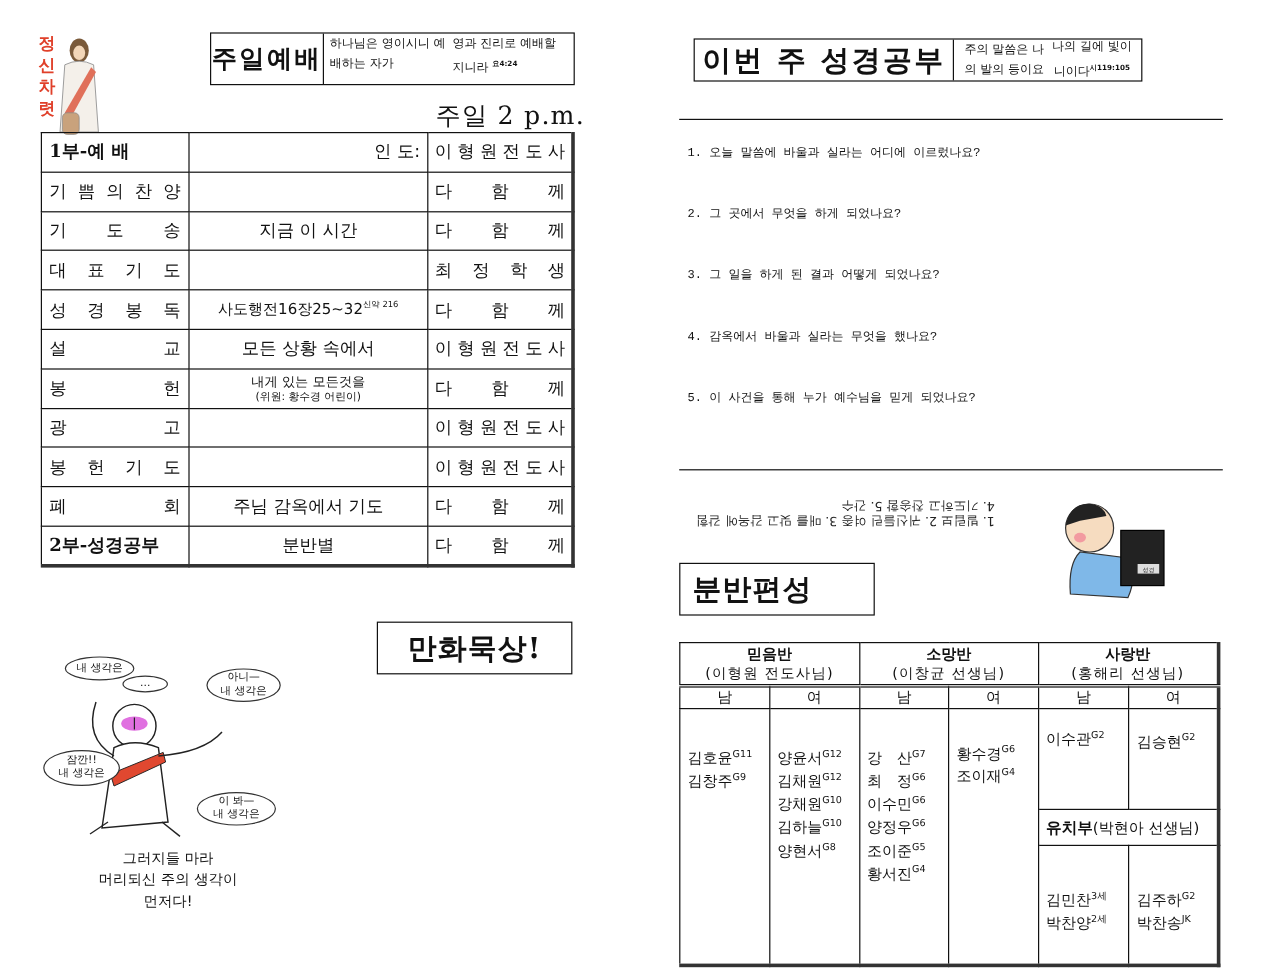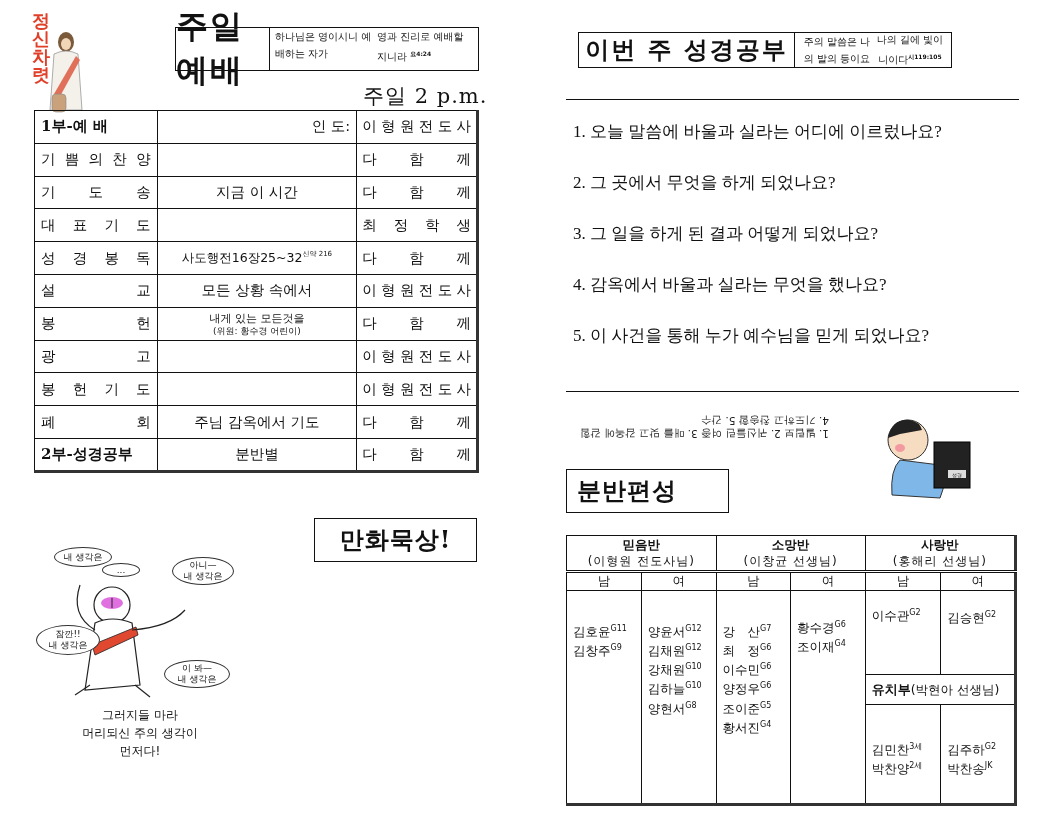--- a/index.html
+++ b/index.html
@@ -2,30 +2,30 @@
 <html><head>
 <meta charset="utf-8">
 <style>
   * { box-sizing: border-box; margin: 0; padding: 0; }
   html, body { width: 1056px; height: 816px; background: #ffffff; overflow: hidden; }
   body { position: relative; font-family: "DejaVu Serif", "Liberation Serif", serif; color: #111; }
 
   .abs { position: absolute; }
 
   
-  .side-banner { left: 32px; top: 12px; width: 14px; color: #e0402a; font-weight: bold; font-size: 18px; line-height: 18px; text-align: center; font-family: "DejaVu Sans", sans-serif; }
+  .side-banner { left: 32px; top: 28px; width: 14px; color: #e0402a; font-weight: bold; font-size: 14px; line-height: 18px; text-align: center; font-family: "DejaVu Sans", sans-serif; }
   .jesus-fig { left: 42px; top: 30px; width: 48px; height: 84px; }
 
   .title-box { border: 1.5px solid #111; display: flex; background: #fff; }
   .title-box .tb-main { display: flex; align-items: center; justify-content: center; border-right: 1.5px solid #111; font-weight: bold; }
   .title-box .tb-verse { display: flex; flex-direction: row; justify-content: center; font-size: 10px; line-height: 17px; padding: 0 5px; font-family: "DejaVu Sans", sans-serif; }
   .title-box .tb-verse sup { font-size: 6px; font-weight: bold; }
 
   .worship-title { left: 175px; top: 27px; width: 304px; height: 44px; }
-  .worship-title .tb-main { width: 137px; font-size: 32px; letter-spacing: 2px; }
+  .worship-title .tb-main { width: 137px; font-size: 21px; letter-spacing: 2px; }
 
   .time-label { left: 363px; top: 82px; font-size: 21px; letter-spacing: 1px; }
 
   table.order { position: absolute; left: 34px; top: 110px; width: 445px; border-collapse: collapse; border: 1.5px solid #111; border-right: 3px solid #333; border-bottom: 3px solid #333; }
   table.order td { border: 1px solid #111; height: 32.8px; font-size: 14.5px; font-family: "DejaVu Sans", sans-serif; vertical-align: middle; }
   table.order td.c1 { width: 123px; padding: 0 6px; }
   table.order td.c2 { width: 201px; text-align: center; }
   table.order td.c3 { width: 121px; padding: 0 5px; }
   .spread { display: flex; justify-content: space-between; width: 100%; }
   .c1.bold { font-weight: bold; font-family: "DejaVu Serif", serif; font-size: 15px; }
@@ -44,21 +44,21 @@
   
   .study-title { left: 566px; top: 32px; width: 374px; height: 36px; margin-left: 12px; }
   .study-title .tb-main { width: 216px; font-size: 24px; letter-spacing: 2px; }
   .study-title .tb-verse { text-align: center; align-items: center; flex: 1; }
 
   .hr { height: 1px; background: #111; }
   .hr1 { left: 566px; top: 99px; width: 453px; }
   .hr2 { left: 566px; top: 391px; width: 453px; }
 
   .questions { left: 573px; top: 120px; width: 440px; }
-  .questions li { list-style: none; font-size: 17px; height: 51px; font-family: Liberation Serif, serif; }
+  .questions li { list-style: none; font-size: 10px; height: 51px; font-family: Liberation Mono, monospace; }
 
   .upside { left: 569px; top: 414px; width: 260px; transform: rotate(180deg); font-size: 10.5px; line-height: 13px; font-family: "DejaVu Sans", sans-serif; color: #222; text-align: left; }
 
   .boy { left: 870px; top: 410px; width: 130px; height: 100px; }
 
   .group-title { left: 566px; top: 469px; width: 163px; height: 44px; border: 1.5px solid #111; font-size: 24px; font-weight: bold; display: flex; align-items: center; padding-left: 10px; letter-spacing: 1px; }
 
   table.groups { position: absolute; left: 566px; top: 535px; width: 451px; border-collapse: collapse; border: 1.5px solid #111; border-right: 3px solid #333; border-bottom: 3px solid #333; font-family: "DejaVu Sans", sans-serif; }
   table.groups td { border: 1px solid #111; font-size: 12.5px; vertical-align: top; }
   .g-head { text-align: center; height: 36px; line-height: 16px; vertical-align: middle !important; border-bottom: 3px double #111 !important; }

